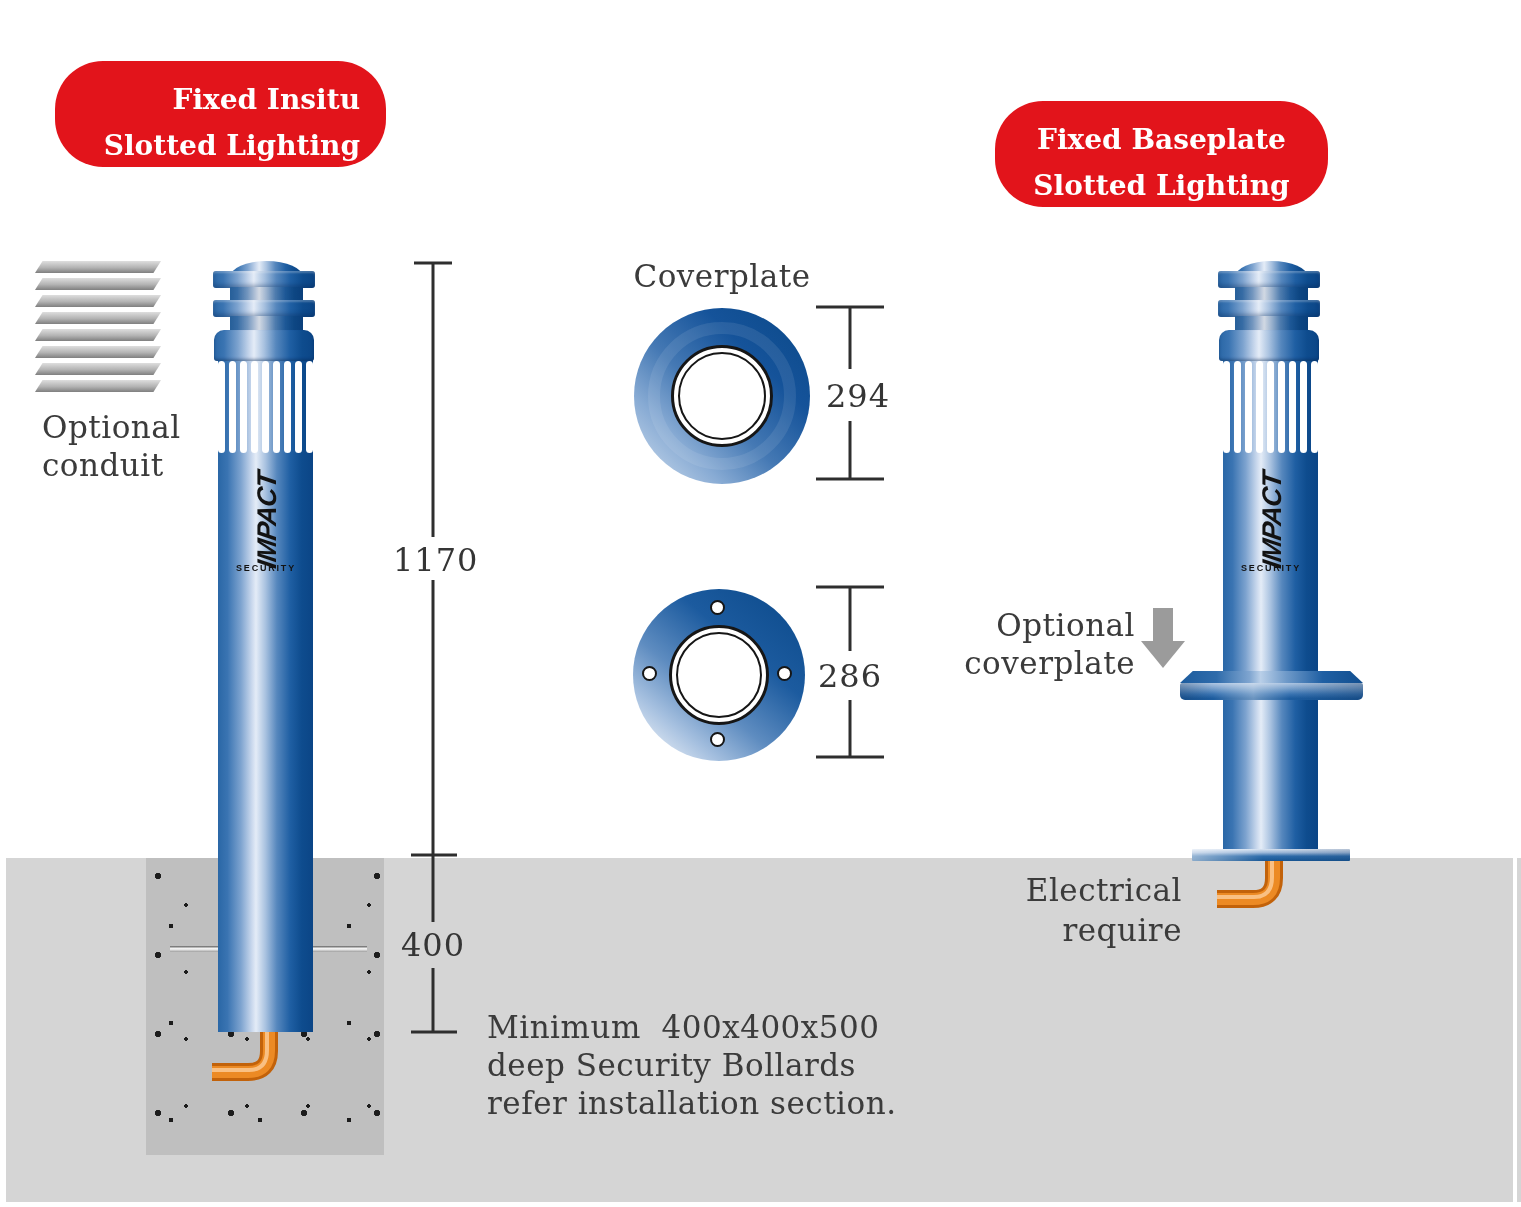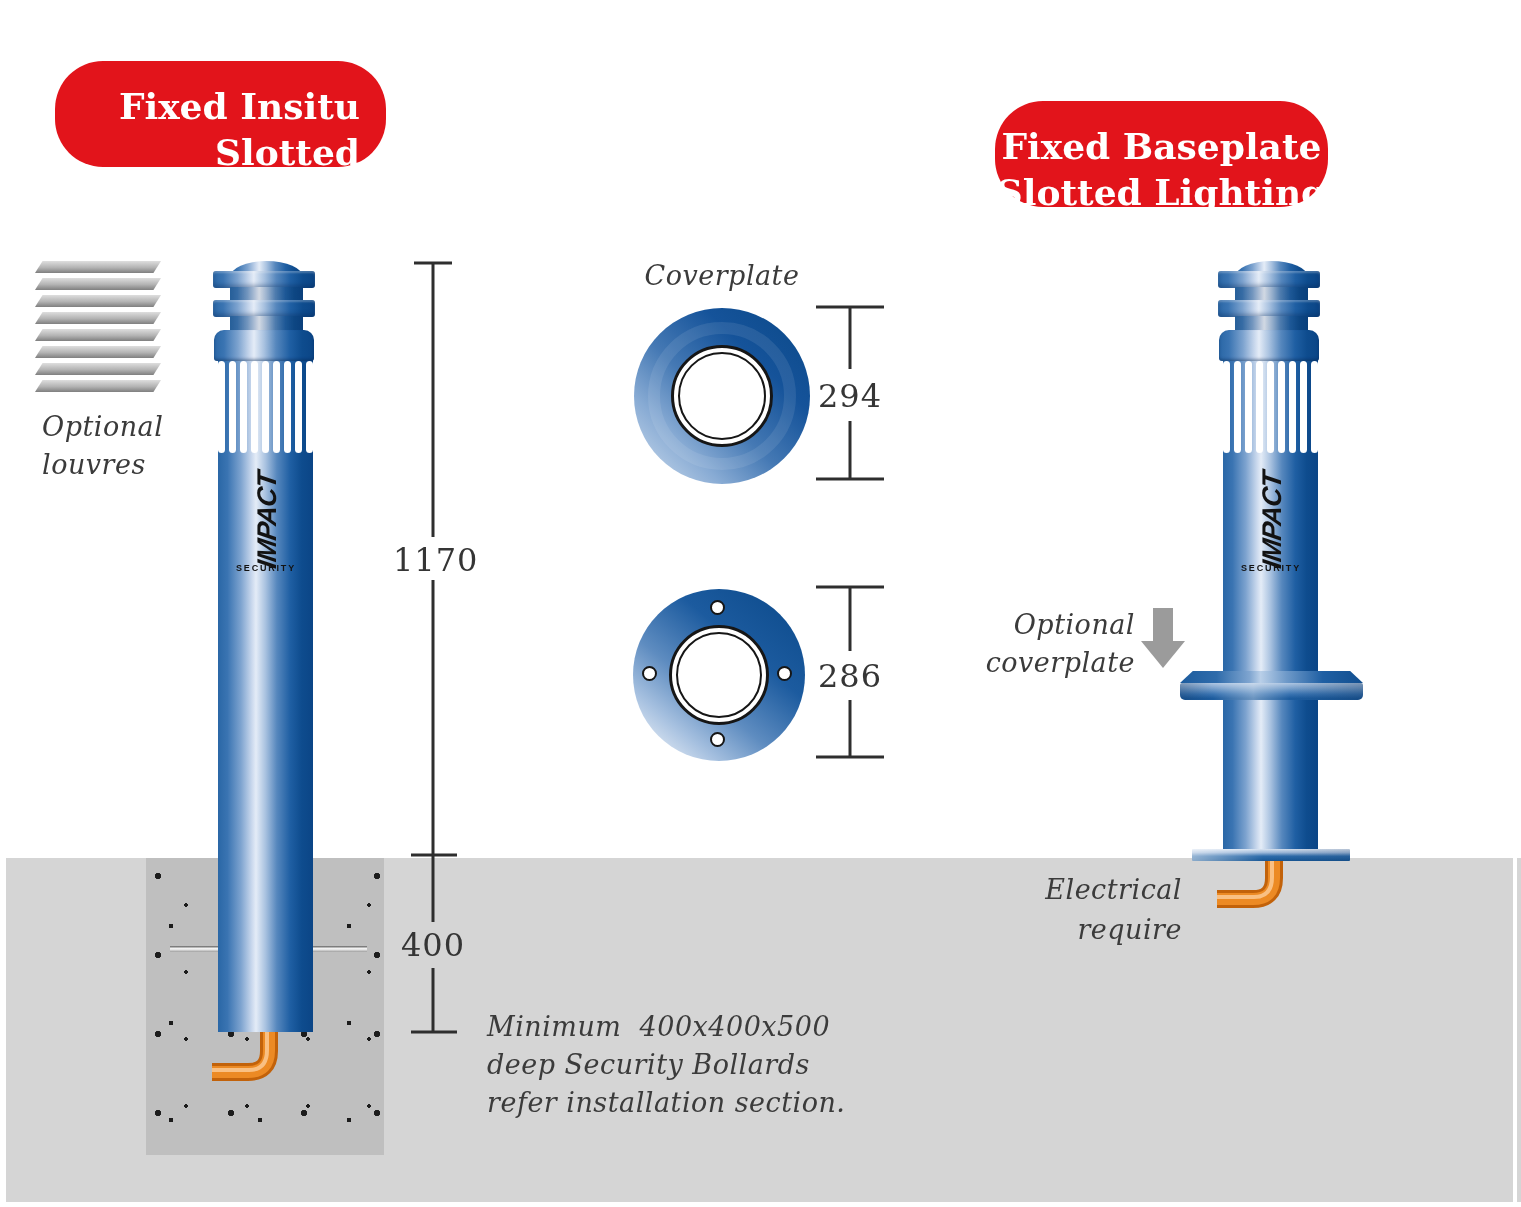--- a/index.html
+++ b/index.html
@@ -1,26 +1,26 @@
 <!DOCTYPE html>
 <html><head>
 <meta charset="utf-8">
 <style>
   html,body{margin:0;padding:0;background:#ffffff;}
   #canvas{position:relative;width:1521px;height:1207px;background:#ffffff;overflow:hidden;
           font-family:"DejaVu Serif",serif;}
 
   
   .badge{position:absolute;top:61px;height:106px;border-radius:48px;box-sizing:border-box;
-         color:#fff;font-weight:bold;font-size:36px;line-height:46px;padding-top:22px;z-index:8;}
+         color:#fff;font-weight:bold;font-size:28px;line-height:46px;padding-top:16px;z-index:8;}
   #badge-left{left:55px;width:331px;text-align:right;padding-right:26px;}
   #badge-right{left:995px;width:333px;text-align:center;margin-top:40px;}
 
   
-  .t{position:absolute;color:#3b3b3b;font-size:27px;line-height:38px;letter-spacing:.5px;z-index:8;font-style:italic;}
+  .t{position:absolute;color:#3b3b3b;font-size:31px;line-height:38px;letter-spacing:.5px;z-index:8;}
   .dimlabel{position:absolute;color:#353535;font-size:32px;width:80px;text-align:center;z-index:8;letter-spacing:1px;}
 
   
   #ground{position:absolute;left:6px;top:858px;width:1507px;height:344px;background:#d5d5d5;z-index:1;}
   #ground-sliver{position:absolute;left:1517px;top:858px;width:4px;height:344px;background:#d5d5d5;z-index:1;}
   #footing{position:absolute;left:146px;top:858px;width:238px;height:297px;z-index:2;background-color:#bfbfbf;
     background-image:
       radial-gradient(circle 3px at 12px 18px,#1c1c1c 97%,transparent 100%),
       radial-gradient(circle 2px at 40px 47px,#1c1c1c 97%,transparent 100%),
       radial-gradient(circle 1.5px at 60px 10px,#242424 97%,transparent 100%),
@@ -176,30 +176,30 @@
       <div class="louvre"></div>
       <div class="louvre"></div>
       <div class="louvre"></div>
     <div class="louvre"></div>
       <div class="louvre"></div>
       <div class="louvre"></div>
       <div class="louvre"></div>
   </div>
   <div class="t" style="left:42px;top:408px;width:200px;text-align:left;">
     <div>Optional</div>
-    <div>louvres</div>
+    <div>conduit</div>
   </div>
 
   <div class="t" style="left:622px;top:257px;width:200px;text-align:center;">Coverplate</div>
   <div id="coverplate-donut" class="donut">
     <div id="coverplate-hole" class="hole">
       <div class="hole-inner"></div>
     </div>
   </div>
-  <div class="dimlabel" style="left:810px;top:377px;">294</div>
+  <div class="dimlabel" style="left:810px;top:377px;text-align:right;">294</div>
 
   <div id="baseplate-disc" class="donut">
     <div id="baseplate-hole" class="hole">
       <div class="hole-inner"></div>
     </div>
     <div class="bolt" style="left:77px;top:11px;"></div>
     <div class="bolt" style="left:9px;top:77px;"></div>
     <div class="bolt" style="left:144px;top:77px;"></div>
     <div class="bolt" style="left:77px;top:143px;"></div>
   </div>

